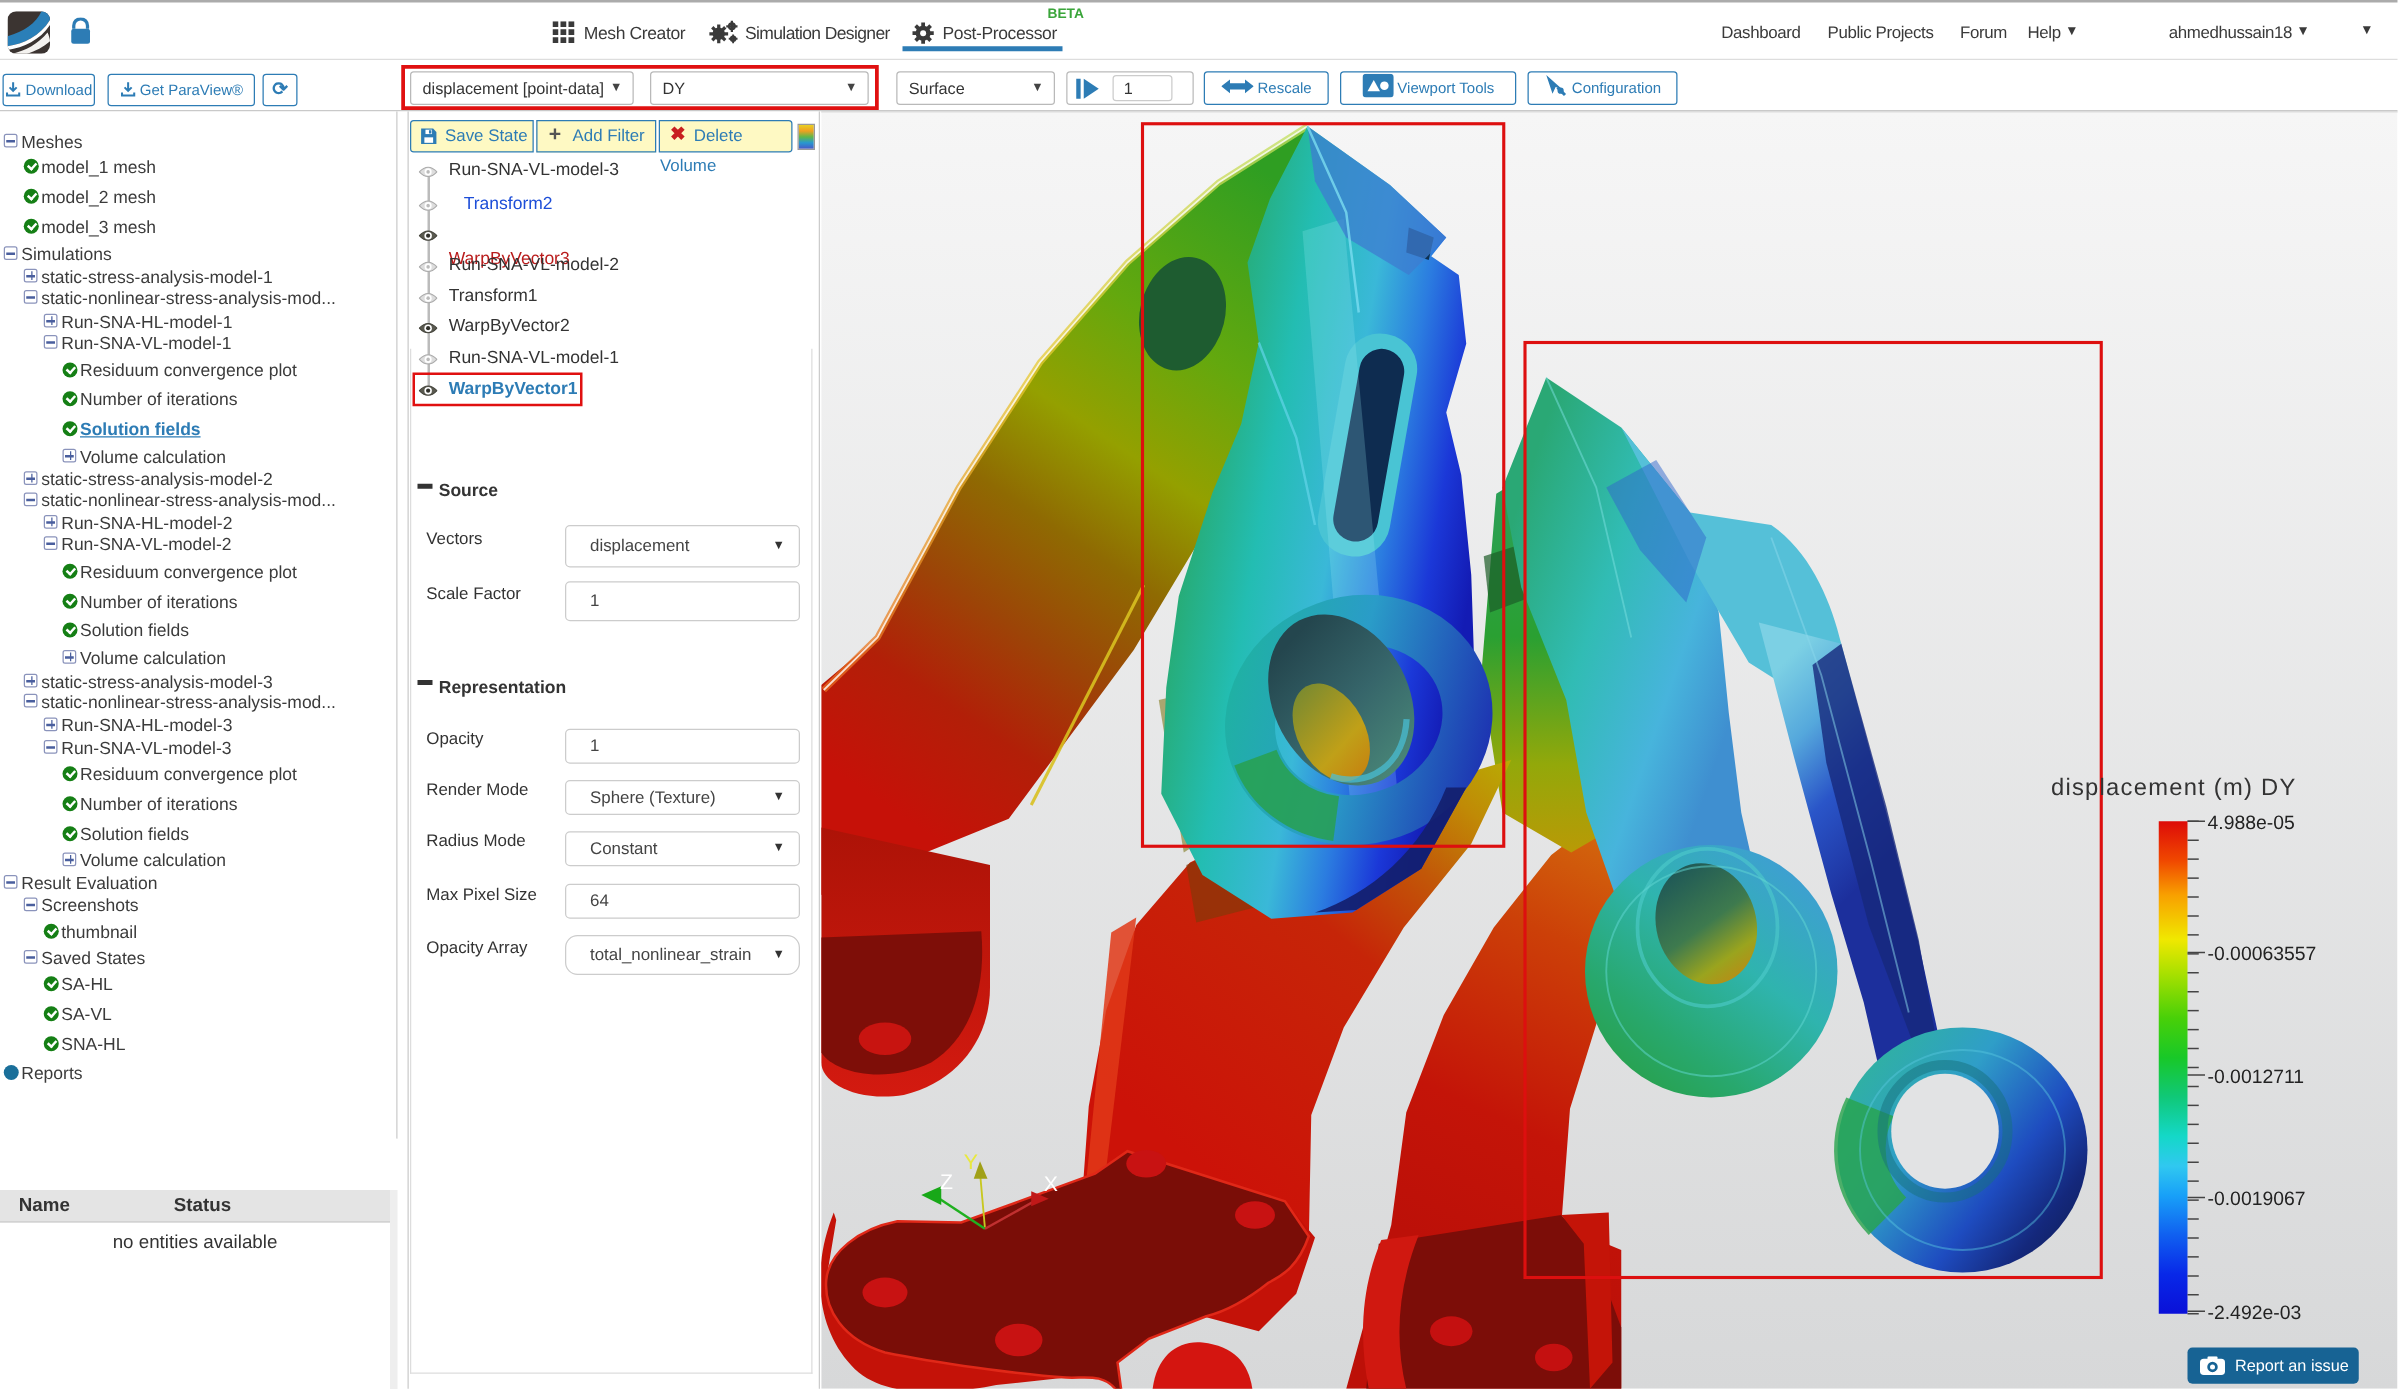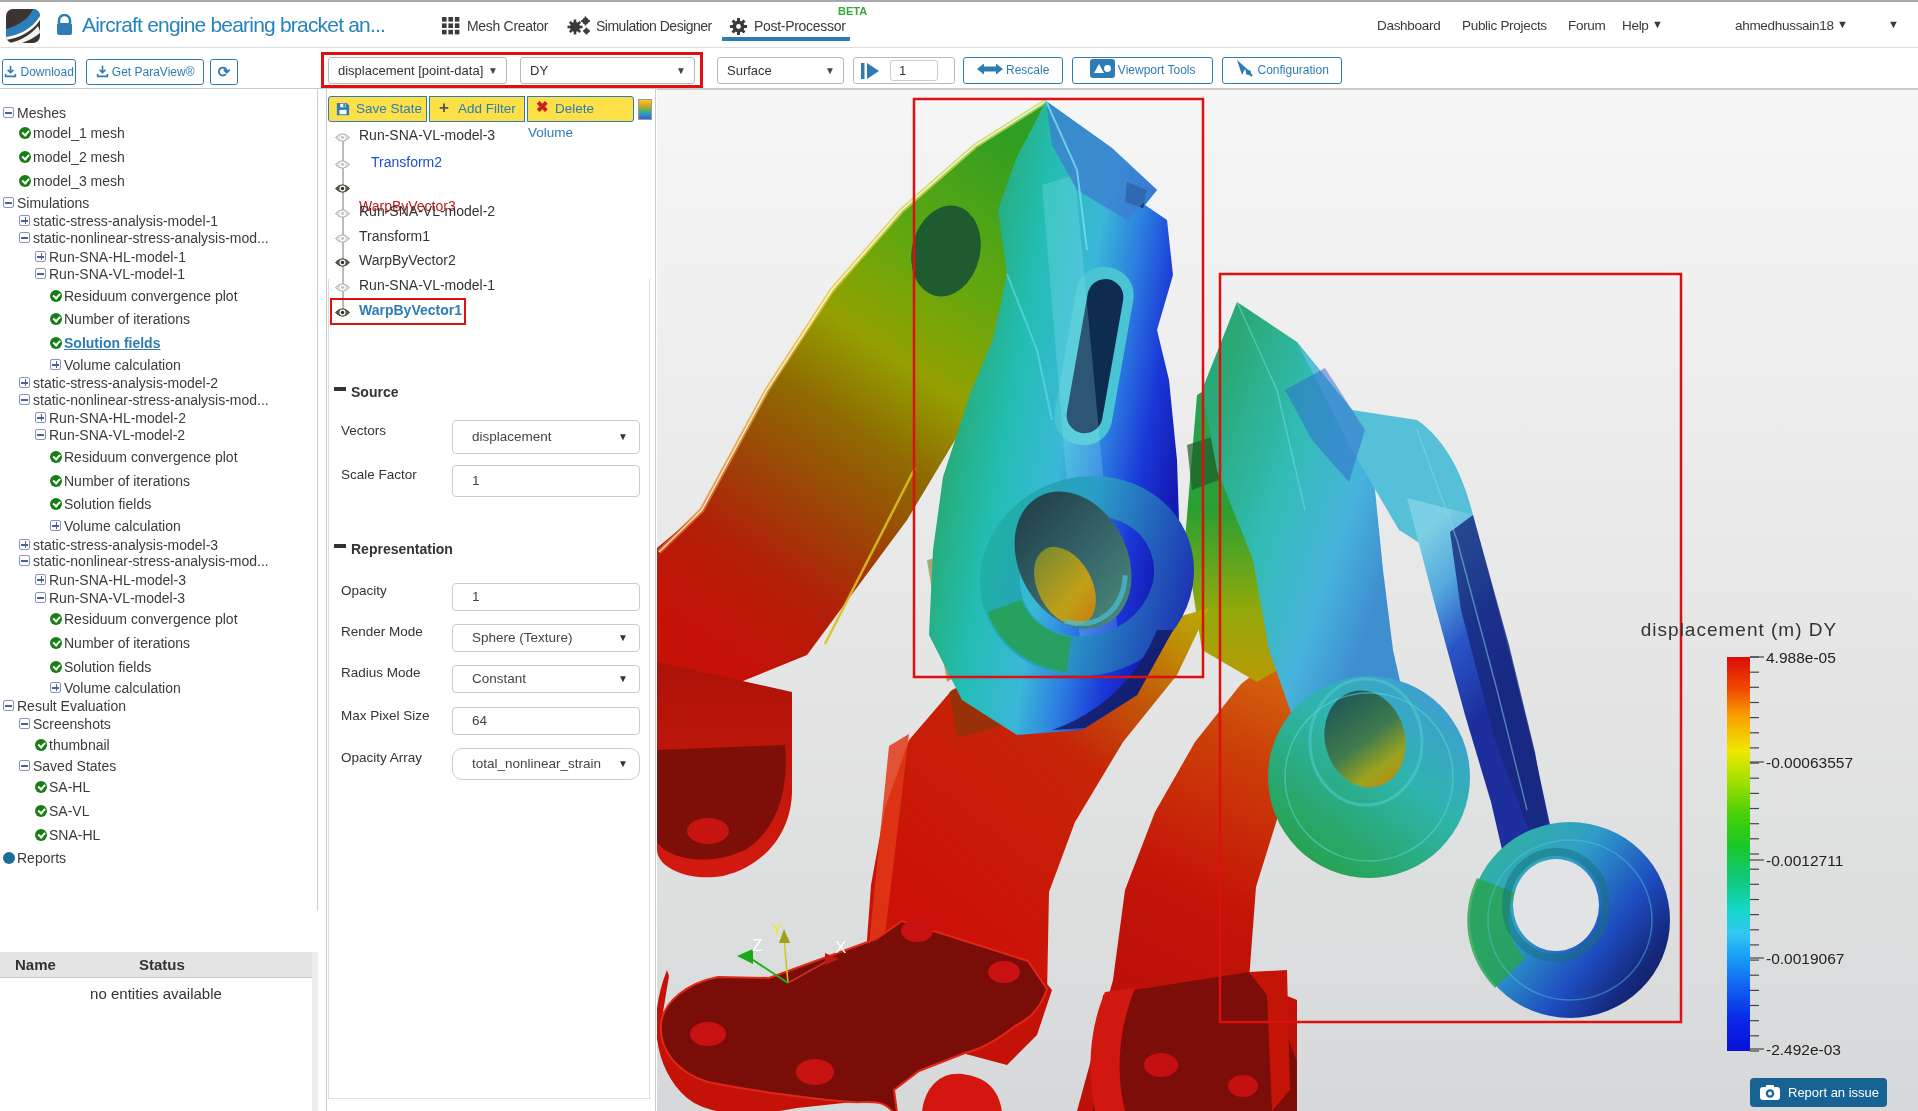--- a/index.html
+++ b/index.html
@@ -21,21 +21,21 @@
 .pm{position:absolute;width:11px;height:11px;border:1px solid #8a93bb;border-radius:2px;
  background:#fff;color:#2b4fa0;}
 .pm i{position:absolute;left:1px;right:1px;top:4px;height:1.6px;background:#4a5f9e;}
 .pm u{position:absolute;left:4.7px;top:1px;bottom:1px;width:1.6px;background:#4a5f9e;}
 .chk{position:absolute;width:12px;height:12px;border-radius:50%;background:#157f15;}
 .chk:after{content:"";position:absolute;left:2.5px;top:3px;width:5px;height:2.5px;
  border-left:2px solid #fff;border-bottom:2px solid #fff;transform:rotate(-48deg);}
 #jobs{position:absolute;left:0;top:911px;width:318px;height:200px;background:#fff;}
 #mid{position:absolute;left:326px;top:89px;width:330px;height:1022px;background:#fff;
  border-left:1px solid #ccc;border-right:1px solid #ccc;}
-.mbtn{position:absolute;border:1px solid #2d7cb5;background:#fde047;color:#2d7cb5;
+.mbtn{position:absolute;border:1px solid #2d7cb5;background:#fef9c3;color:#2d7cb5;
  font-size:13.5px;}
 .prow{position:absolute;white-space:nowrap;}
 .plab{font-size:13.5px;color:#333;}
 .pinp{position:absolute;border:1px solid #ccc;border-radius:4px;background:#fff;
  font-size:13.5px;color:#444;}
 .eye{position:absolute;width:15px;height:15px;}
 #vp{position:absolute;left:657px;top:89px;width:1261px;height:1022px;
  border-top:1px solid #ccc;}
 #report{position:absolute;left:1750px;top:1078px;width:137px;height:29px;background:#176394;
  border-radius:4px;color:#fff;font-size:13px;line-height:29px;z-index:6;}
@@ -52,21 +52,20 @@
   <g clip-path="url(#lg)">
    <path d="M0,20 C14,16 24,9 28,-2 L34,-2 L34,7 C26,20 13,26 0,28 Z" fill="#2a7fb8"></path>
    <path d="M0,28 C13,26 26,20 34,7 L34,11 C26,23 13,29 0,31 Z" fill="#ffffff"></path>
    <path d="M-1,35 C12,33 24,27 32,17 C33,19 34,22 34,24 C25,32 12,36 0,38 Z" fill="#f4f2ef"></path>
   </g>
  </svg>
  <svg class="abs" style="left:56px;top:12px" width="17" height="22" viewBox="0 0 17 22">
   <path d="M3,9 V6.5 a5.5,5.5 0 0 1 11,0 V9" fill="none" stroke="#2d7cb5" stroke-width="2.6"></path>
   <rect x="1" y="9" width="15" height="12" rx="2" fill="#2d7cb5"></rect>
  </svg>
- <div class="abs" style="left:82px;top:0;height:48px;line-height:46px;font-size:21px;letter-spacing:-0.8px;color:#2583bd;">Aircraft engine bearing bracket an...</div>
  <svg class="abs" style="left:442px;top:15px" width="18" height="18" viewBox="0 0 18 18">
   <g fill="#3a3a3a">
         <rect x="0" y="0" width="4.6" height="4.6"></rect>
         <rect x="6.4" y="0" width="4.6" height="4.6"></rect>
         <rect x="12.8" y="0" width="4.6" height="4.6"></rect>
   <rect x="0" y="6.4" width="4.6" height="4.6"></rect>
         <rect x="6.4" y="6.4" width="4.6" height="4.6"></rect>
         <rect x="12.8" y="6.4" width="4.6" height="4.6"></rect>
   <rect x="0" y="12.8" width="4.6" height="4.6"></rect>
         <rect x="6.4" y="12.8" width="4.6" height="4.6"></rect>

